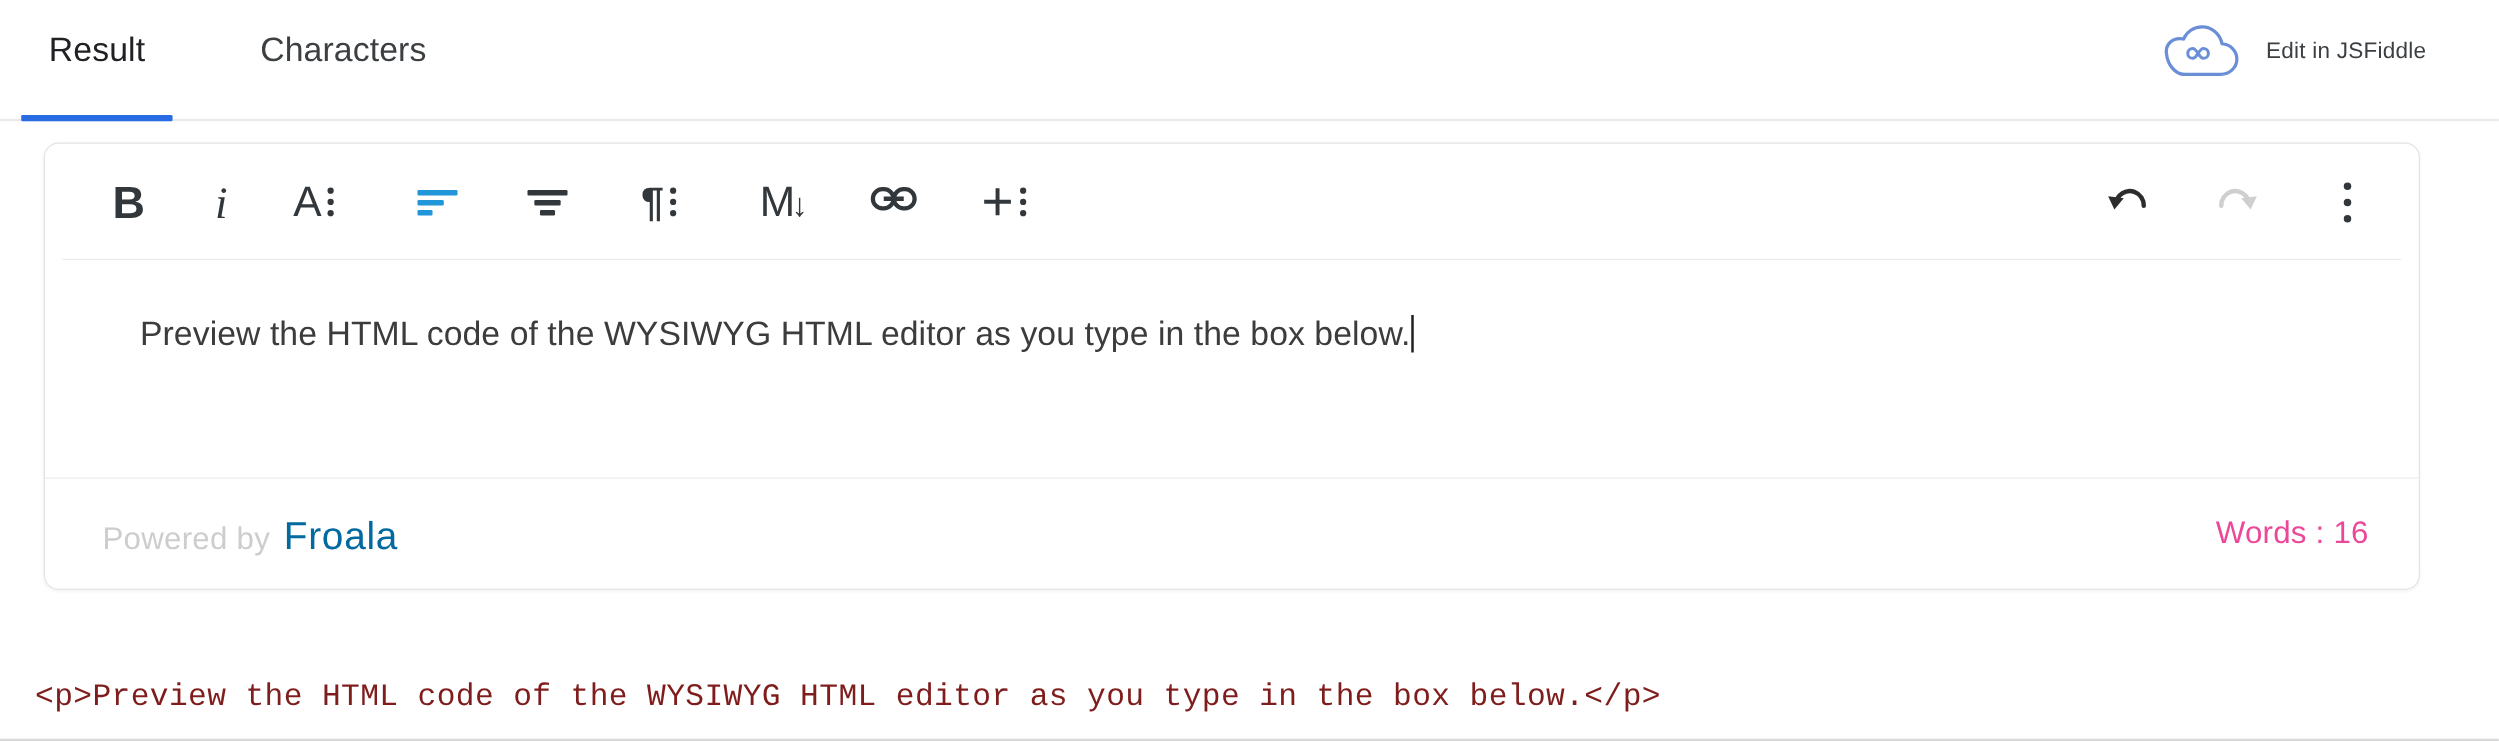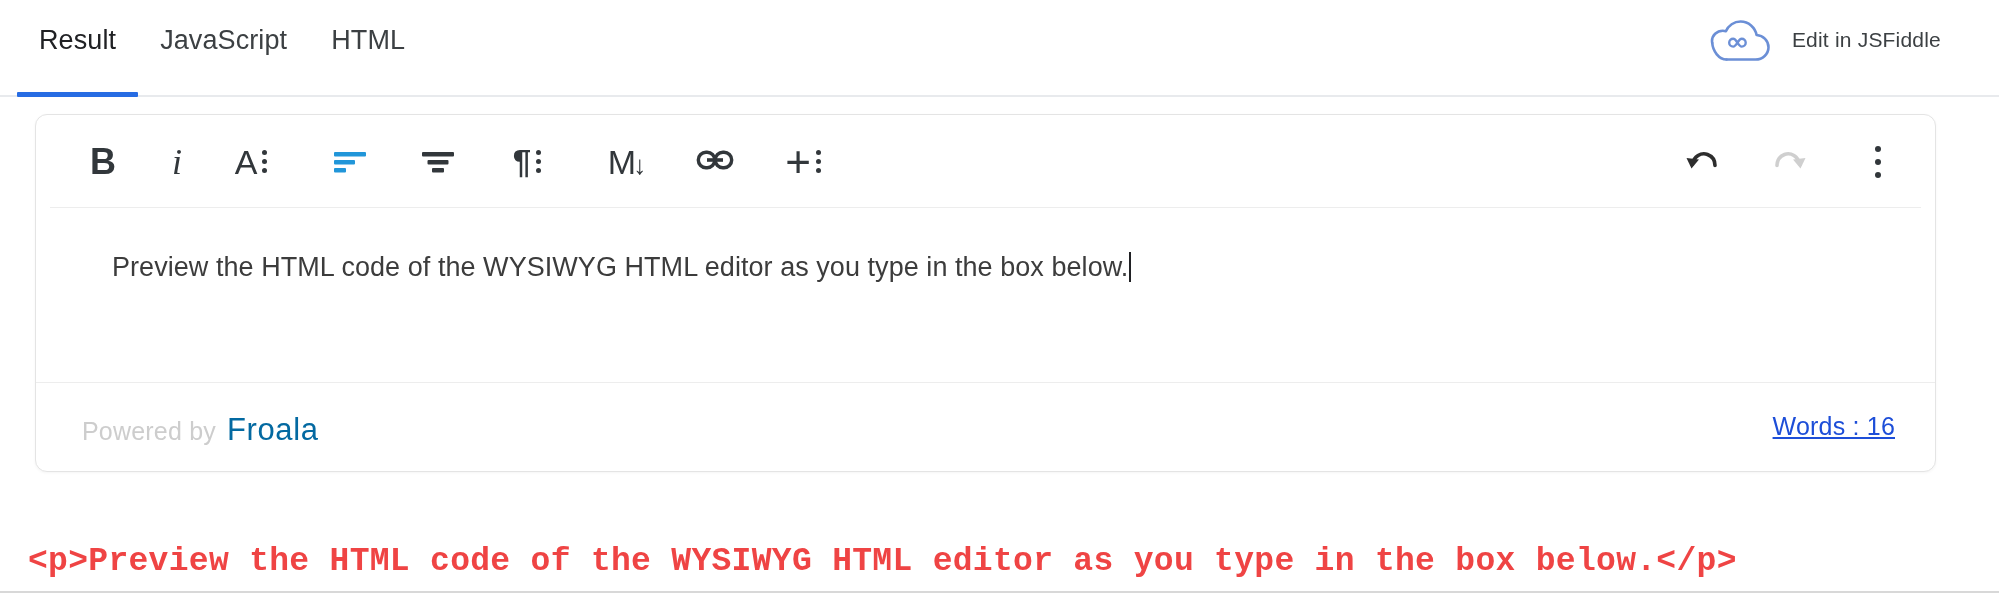--- a/index.html
+++ b/index.html
@@ -29,20 +29,21 @@
     left: 0; top: 95px;
     width: 1999px;
     height: 2px;
     background: #e8eaed;
   }
   .tabs {
     position: absolute;
     left: 17px; top: 0;
     display: flex;
     align-items: center;
+    gap: 48px;
   }
   .tab {
     position: relative;
     padding: 27px 22px 0 22px;
     font-size: 27px;
     line-height: 1;
     color: #3c4043;
     letter-spacing: 0.1px;
     cursor: pointer;
     user-select: none;
@@ -71,21 +72,21 @@
     gap: 20px;
     cursor: pointer;
     user-select: none;
   }
   .jsfiddle-logo {
     width: 62px;
     height: 44px;
     display: block;
   }
   .jsfiddle-label {
-    font-size: 21px;
+    font-size: 18px;
     color: #3c4043;
     letter-spacing: 0.2px;
   }
 
   
   .editor-card {
     position: absolute;
     left: 35px;
     top: 114px;
     width: 1901px;
@@ -252,37 +253,36 @@
   .powered-by .pb-brand {
     font-size: 31px;
     letter-spacing: 0.6px;
     color: #0369a1;
   }
   .counters {
     margin-left: auto;
     display: flex;
     align-items: flex-end;
     gap: 56px;
-    color: #1d4ed8;
+    color: #ec4899;
     font-size: 25px;
     letter-spacing: 0.2px;
     user-select: none;
-    text-decoration: underline;
   }
 
   
   .code-output {
     position: absolute;
     left: 28px;
     top: 545px;
     font-family: "Liberation Mono", "DejaVu Sans Mono", monospace;
-    font-weight: bold;
-    font-size: 33px;
-    line-height: 1;
-    color: #ef4444;
+    font-weight: normal;
+    font-size: 25px;
+    line-height: 1;
+    color: #7f1d1d;
     letter-spacing: 0.3px;
     white-space: pre;
   }
   .page-bottom-rule {
     position: absolute;
     left: 0;
     top: 591px;
     width: 1999px;
     height: 2px;
     background: #d8d8d8;
@@ -292,24 +292,21 @@
 <body>
 
 <div class="tabbar">
   <div class="tabbar-underline"></div>
 
   <div class="tabs">
     <div class="tab active">
       <span>Result</span>
     </div>
     <div class="tab">
-      <span>JavaScript</span>
-    </div>
-    <div class="tab">
-      <span>HTML</span>
+      <span>Characters</span>
     </div>
   </div>
 
   <div class="jsfiddle-link">
     <span>
       <svg class="jsfiddle-logo" viewBox="0 0 62 44" fill="none" aria-hidden="true">
         <path d="M16.5 41.5h29c7.2 0 13-5.4 13-12.3 0-6.5-5.2-11.8-11.9-12.2C45.2 9.4 38.6 3.5 30.6 3.5c-6.6 0-12.3 4-14.7 9.7-1-.3-2-.4-3.1-.4C6.8 12.8 2 17.4 2 23.1c0 .6.1 1.2.2 1.8" stroke="#6b8fd6" stroke-width="2.6" stroke-linecap="round" stroke-linejoin="round"></path>
         <path d="M2.2 24.9C2.9 33.2 8.9 41.5 16.5 41.5" stroke="#6b8fd6" stroke-width="2.6" stroke-linecap="round"></path>
         <path d="M23.2 28.6c-2.2 0-4-1.7-4-3.9s1.8-3.9 4-3.9c3.6 0 4.9 7.8 8.5 7.8 2.2 0 4-1.7 4-3.9s-1.8-3.9-4-3.9c-3.6 0-4.9 7.8-8.5 7.8z" stroke="#6b8fd6" stroke-width="2.4" stroke-linejoin="round"></path>
       </svg>

